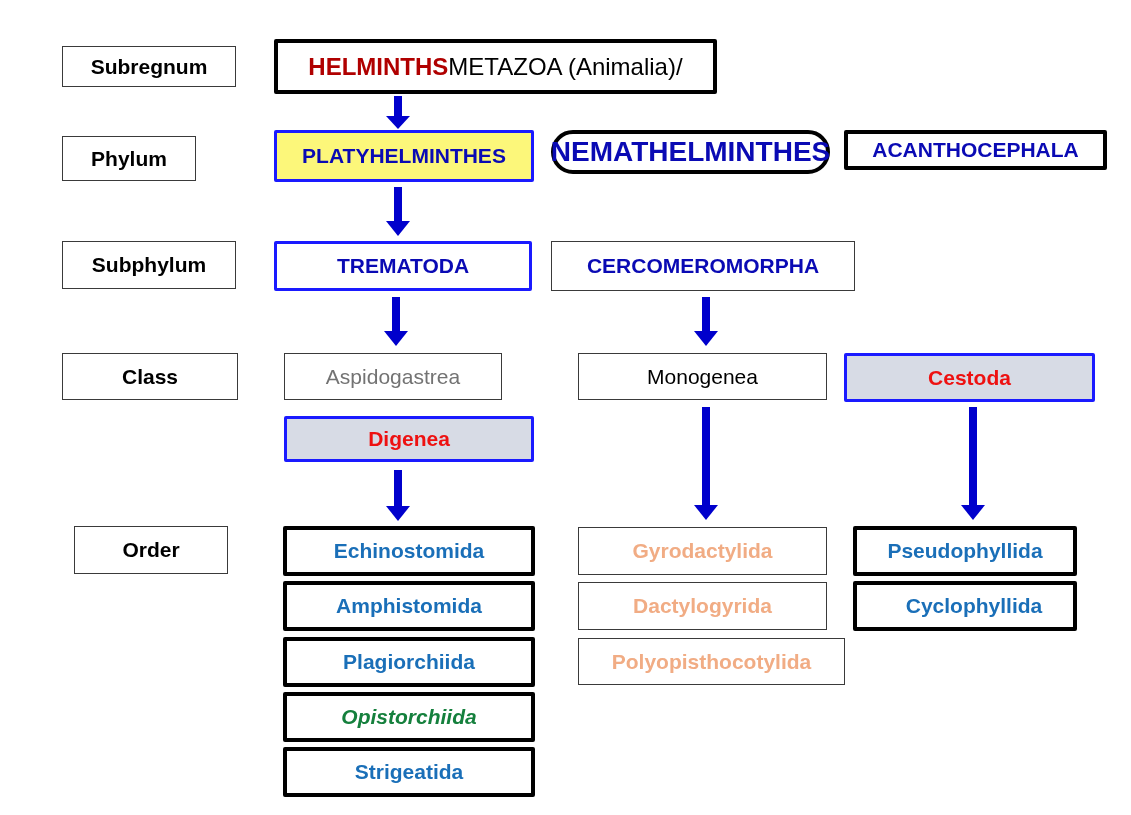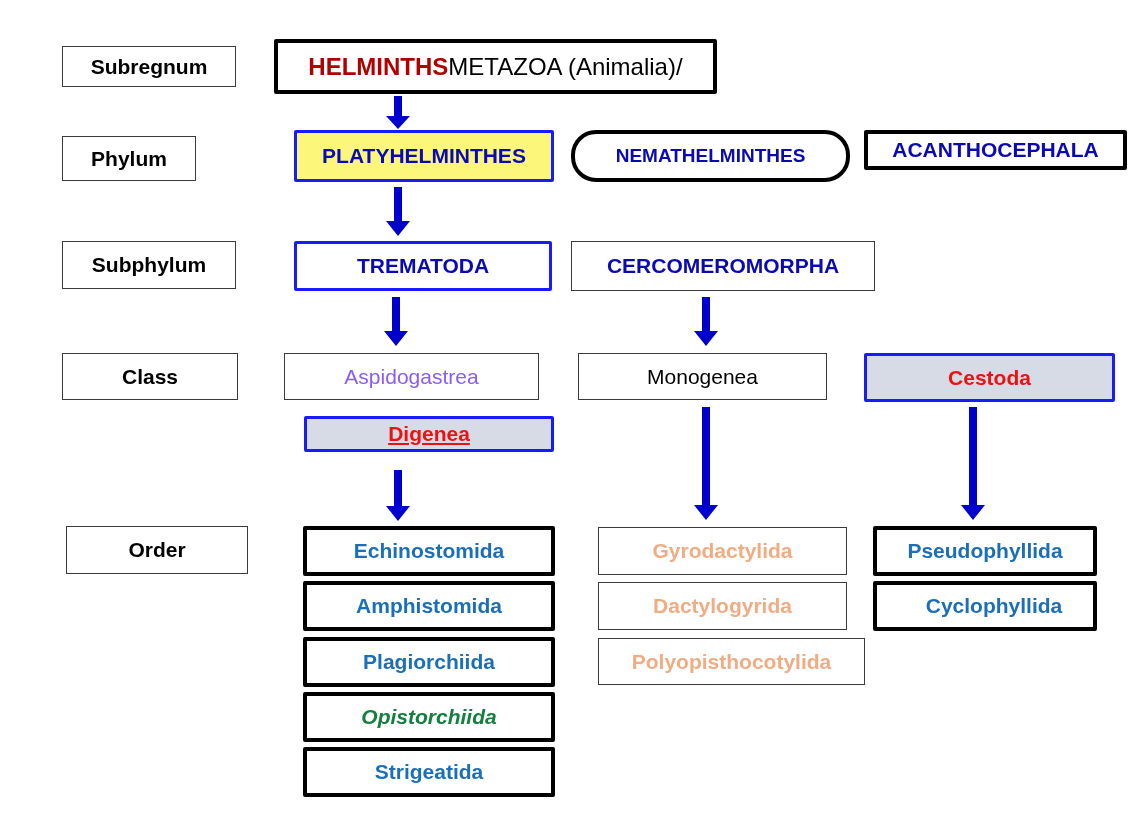--- a/index.html
+++ b/index.html
@@ -4,47 +4,47 @@
 <style>
   html, body { margin: 0; padding: 0; background: #ffffff; }
   body { width: 1131px; height: 815px; position: relative; overflow: hidden;
          font-family: "Liberation Sans", "DejaVu Sans", sans-serif; }
   .box { position: absolute; box-sizing: border-box; display: flex; align-items: center;
          justify-content: center; background: #ffffff; white-space: nowrap; }
   .thin { border: 1.5px solid #3a3a3a; }
   .thick { border: 4px solid #000000; border-radius: 2px; }
   .blue-border { border: 3px solid #1a1aff; border-radius: 2px; }
   .label { font-weight: bold; font-size: 21px; color: #000; }
-  .bold { font-weight: bold; margin-left: 20px; }
+  .bold { font-weight: bold; }
   .arrow { position: absolute; }
   svg { display: block; }
 </style>
 </head>
 <body>
 
 <div class="box thin label" style="left:62px;top:46px;width:174px;height:41px;">Subregnum</div>
 <div class="box thin label" style="left:62px;top:136px;width:134px;height:45px;">Phylum</div>
 <div class="box thin label" style="left:62px;top:241px;width:174px;height:48px;">Subphylum</div>
 <div class="box thin label" style="left:62px;top:353px;width:176px;height:47px;">Class</div>
-<div class="box thin label" style="left:66px;top:526px;width:182px;height:48px;">Order</div>
+<div class="box thin label" style="left:74px;top:526px;width:154px;height:48px;">Order</div>
 
 <div class="box thick" style="left:274px;top:39px;width:443px;height:55px;font-size:24px;">
   <span style="color:#b00000;font-weight:bold;">HELMINTHS</span>
     <span style="color:#000;">METAZOA (Animalia)/</span>
 </div>
 
 <div class="box blue-border bold" style="left:274px;top:130px;width:260px;height:52px;background:#fcf77a;color:#0a0ab4;font-size:21px;">PLATYHELMINTHES</div>
-<div class="box thick bold" style="left:551px;top:130px;width:279px;height:52px;color:#0a0ab4;font-size:19px;border-radius:25px;">NEMATHELMINTHES</div>
+<div class="box thick bold" style="left:551px;top:130px;width:279px;height:44px;color:#0a0ab4;font-size:28px;border-radius:25px;">NEMATHELMINTHES</div>
 <div class="box thick bold" style="left:844px;top:130px;width:263px;height:40px;color:#0a0ab4;font-size:21px;">ACANTHOCEPHALA</div>
 
 <div class="box blue-border bold" style="left:274px;top:241px;width:258px;height:50px;color:#0a0ab4;font-size:21px;">TREMATODA</div>
 <div class="box thin bold" style="left:551px;top:241px;width:304px;height:50px;color:#0a0ab4;font-size:21px;">CERCOMEROMORPHA</div>
 
-<div class="box thin" style="left:284px;top:353px;width:255px;height:47px;color:#8b5cf6;font-size:21px;">Aspidogastrea</div>
-<div class="box blue-border bold" style="left:284px;top:416px;width:250px;height:36px;background:#d7dbe5;color:#ee1111;font-size:21px;text-decoration:underline;">Digenea</div>
+<div class="box thin" style="left:284px;top:353px;width:218px;height:47px;color:#737373;font-size:21px;">Aspidogastrea</div>
+<div class="box blue-border bold" style="left:284px;top:416px;width:250px;height:46px;background:#d7dbe5;color:#ee1111;font-size:21px;">Digenea</div>
 <div class="box thin" style="left:578px;top:353px;width:249px;height:47px;color:#000;font-size:21px;">Monogenea</div>
 <div class="box blue-border bold" style="left:844px;top:353px;width:251px;height:49px;background:#d7dbe5;color:#ee1111;font-size:21px;">Cestoda</div>
 
 <div class="box thick bold" style="left:283px;top:526px;width:252px;height:50px;color:#1a6fb8;font-size:21px;">Echinostomida</div>
 <div class="box thick bold" style="left:283px;top:581px;width:252px;height:50px;color:#1a6fb8;font-size:21px;">Amphistomida</div>
 <div class="box thick bold" style="left:283px;top:637px;width:252px;height:50px;color:#1a6fb8;font-size:21px;">Plagiorchiida</div>
 <div class="box thick bold" style="left:283px;top:692px;width:252px;height:50px;color:#15803d;font-size:21px;font-style:italic;">Opistorchiida</div>
 <div class="box thick bold" style="left:283px;top:747px;width:252px;height:50px;color:#1a6fb8;font-size:21px;">Strigeatida</div>
 
 <div class="box thin bold" style="left:578px;top:527px;width:249px;height:48px;color:#f1ac84;font-size:21px;">Gyrodactylida</div>

